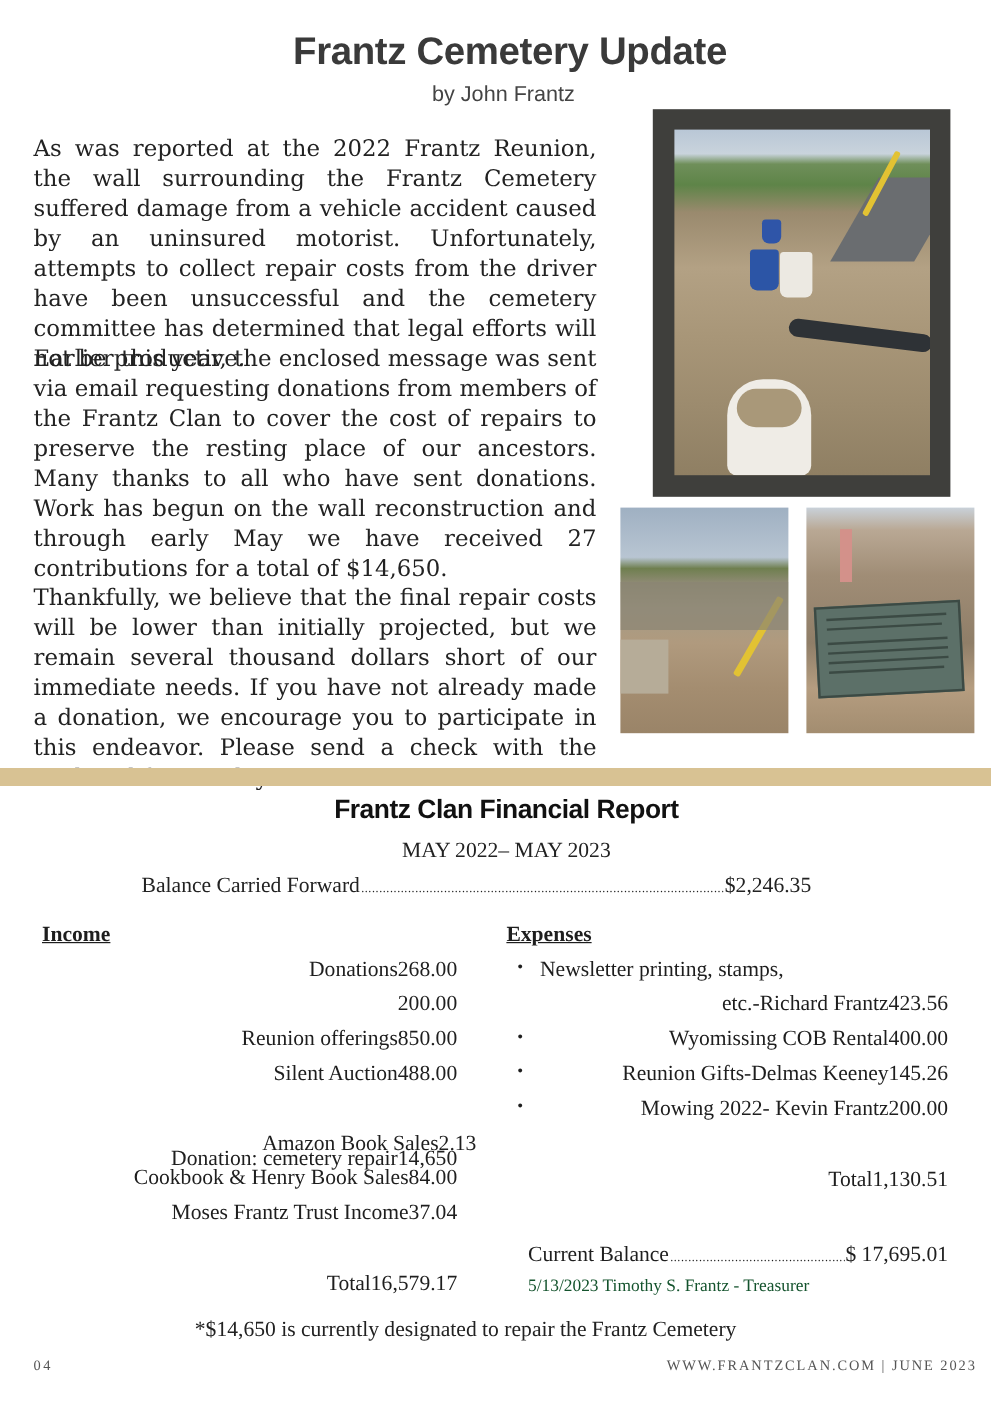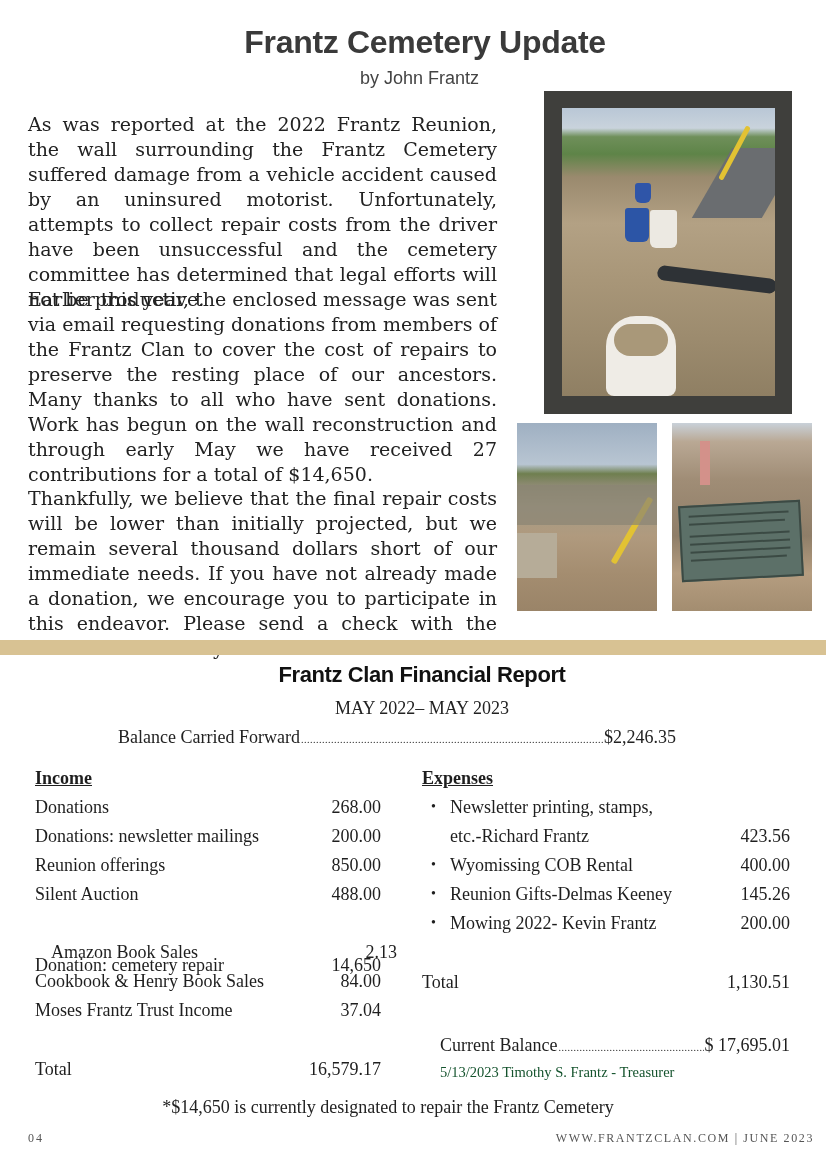--- a/index.html
+++ b/index.html
@@ -31,21 +31,21 @@
 
   .band { left: 0; top: 640px; width: 826px; height: 15px; background: #d8c293; }
 
   .report-title { left: 0; width: 844px; top: 662px; text-align: center; font-family: "Liberation Sans", sans-serif; font-weight: 700; font-size: 22px; color: #111; letter-spacing: -0.4px; }
   .period { left: 0; width: 844px; top: 698px; text-align: center; font-family: "Liberation Serif", serif; font-size: 18px; color: #222; }
   .balance-fwd { left: 118px; width: 558px; top: 727px; font-family: "Liberation Serif", serif; font-size: 18px; color: #222; display: flex; align-items: baseline; }
   .dots { flex: 1; overflow: hidden; white-space: nowrap; font-size: 10px; letter-spacing: 0.5px; margin: 0 1px; }
 
   .fin { font-family: "Liberation Serif", serif; font-size: 18px; color: #1e1e1e; }
   .heading { font-weight: 700; text-decoration: underline; }
-  .row { position: absolute; display: flex; justify-content: space-between; align-items: baseline; }
+  .row { position: absolute; display: flex; justify-content: flex-end; align-items: baseline; }
   .income-row { left: 35px; width: 346px; }
   .exp-row { left: 450px; width: 340px; }
   .bullet { position: absolute; left: 431px; font-size: 14px; }
 
   .current-bal { left: 440px; width: 350px; top: 1035px; display: flex; align-items: baseline; font-family: "Liberation Serif", serif; font-size: 18px; color: #1e1e1e; }
   .treasurer { left: 440px; top: 1064px; font-family: "Liberation Serif", serif; font-size: 14.5px; color: #14532d; }
   .footnote { left: 0; width: 776px; top: 1097px; text-align: center; font-family: "Liberation Serif", serif; font-size: 18px; color: #222; }
   .footer-left { left: 28px; top: 1131px; font-family: "Liberation Serif", serif; font-size: 12px; letter-spacing: 2px; color: #555; }
   .footer-right { right: 12px; top: 1131px; font-family: "Liberation Serif", serif; font-size: 12px; letter-spacing: 1.6px; color: #555; }
 </style>
@@ -98,21 +98,20 @@
   <span class="dots">......................................................................................................................................................................</span>
   <span>$2,246.35</span>
 </div>
 
 <div class="abs fin heading" style="left:35px; top:768px;">Income</div>
 <div class="row fin income-row" style="top:797px;">
   <span>Donations</span>
   <span>268.00</span>
 </div>
 <div class="row fin income-row" style="top:826px;">
-  <span>Donations: newsletter mailings</span>
   <span>200.00</span>
 </div>
 <div class="row fin income-row" style="top:855px;">
   <span>Reunion offerings</span>
   <span>850.00</span>
 </div>
 <div class="row fin income-row" style="top:884px;">
   <span>Silent Auction</span>
   <span>488.00</span>
 </div>

